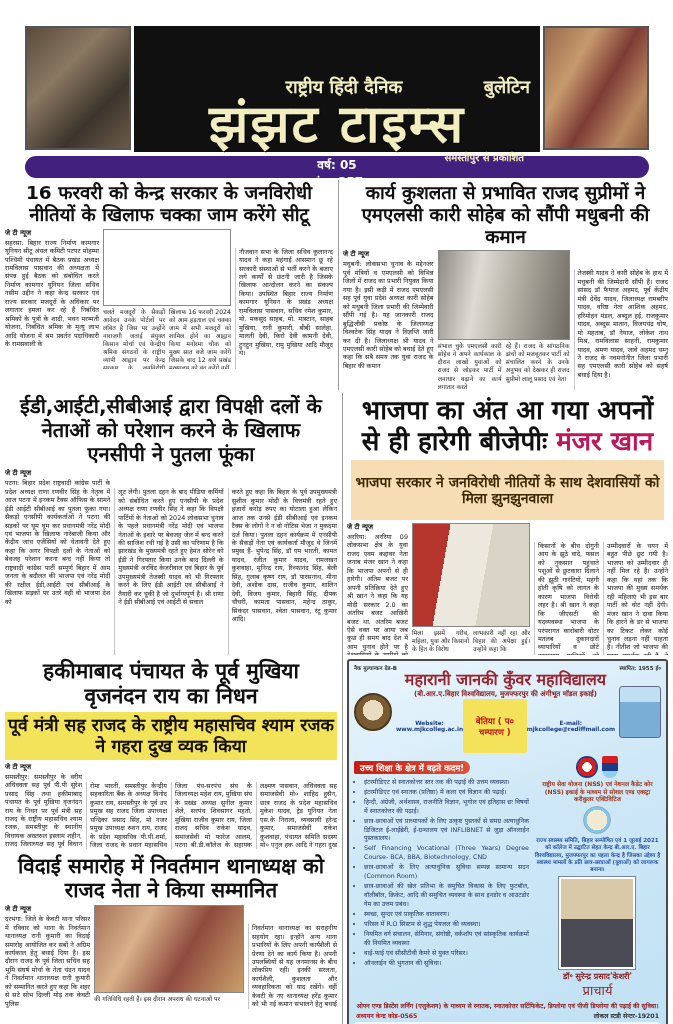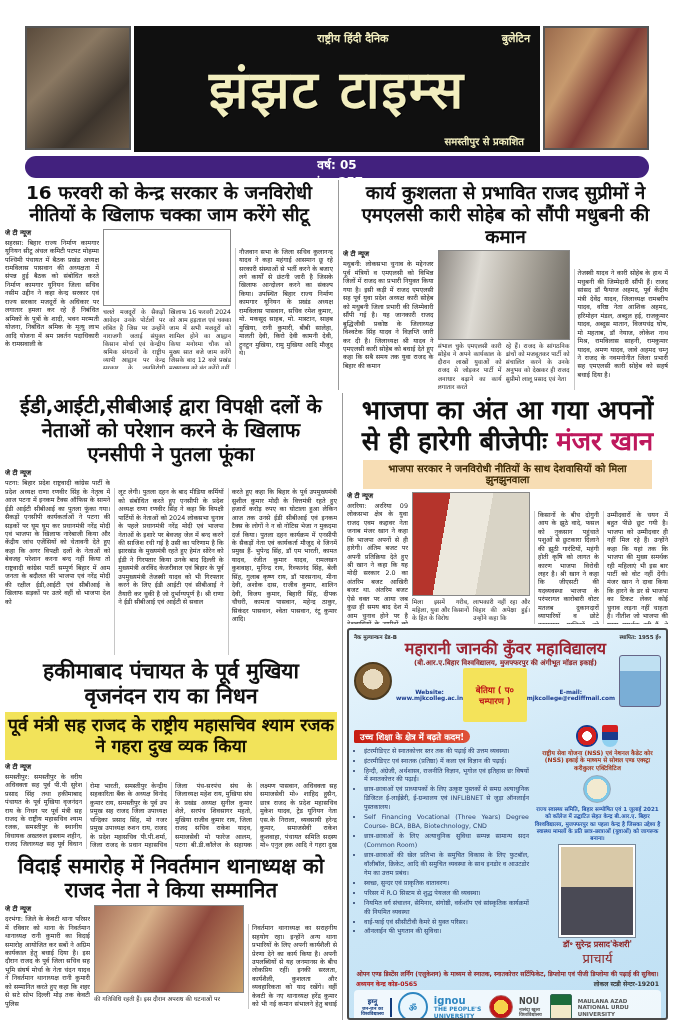--- a/index.html
+++ b/index.html
@@ -5,21 +5,21 @@
   html,body{margin:0;padding:0;background:#e8e8e8;}
   .page{position:relative;width:673px;height:1024px;margin:0 auto;background:#fff;
         font-family:"DejaVu Sans",sans-serif;color:#1a1a1a;overflow:hidden;}
   
   .mast-row{display:flex;gap:3px;margin:26px 24px 0 25px;height:126px;}
   .mast-photo{width:106px;height:124px;border:2px solid #555;box-sizing:border-box;flex:none;}
   .ph-crowd{background:linear-gradient(135deg,#5a4b3c 0%,#8a7862 35%,#3c342c 70%,#6b5b49 100%);}
   .ph-garland{background:linear-gradient(120deg,#9a6a4c 0%,#c79a6e 30%,#7e3b36 55%,#b98a62 80%,#8a5a40 100%);}
   .mast-black{flex:1;background:#101010;color:#f2eebf;display:flex;flex-direction:column;
               padding:4px 10px;box-sizing:border-box;}
-  .mast-top{display:flex;align-items:flex-start;font-size:11px;font-weight:bold;}
+  .mast-top{display:flex;align-items:flex-start;font-size:18px;font-weight:bold;margin-top:44px;}
   .mast-top .tag{flex:1;text-align:center;padding-left:60px;}
   .mast-title{flex:1;display:flex;align-items:center;justify-content:center;
               font-size:52px;font-weight:800;letter-spacing:2px;line-height:1;
               text-shadow:1px 1px 0 #000;}
   .mast-bottom{text-align:right;font-size:10px;font-weight:bold;padding-right:6px;}
   
   .datebar{display:flex;justify-content:space-between;align-items:center;
            margin:4px 24px 0 25px;height:22px;background:#42217e;border-radius:12px;
            color:#fff;font-size:12px;font-weight:bold;padding:0 26px;flex-direction:column;}
   
@@ -32,21 +32,21 @@
   .mid{flex:none;display:flex;flex-direction:column;gap:2px;}
   .aphoto{border:1px solid #888;box-sizing:border-box;}
   .cap2{display:flex;gap:4px;font-size:6.2px;line-height:1.3;text-align:justify;overflow:hidden;}
   .cap2 div{flex:1;overflow:hidden;}
   .row1{display:flex;gap:5px;}
   .row1 article:last-child{border-left:1px solid #999;padding-left:4px;}
   .row2{display:flex;gap:5px;margin-top:3px;}
   .colL{width:332px;flex:none;}
   .colR{flex:1;border-left:1px solid #999;padding-left:4px;overflow:hidden;}
   .sub-tan{background:#f7ddb4;color:#3d2a05;font-weight:800;text-align:center;
-           font-size:10px;padding:3px 2px;margin:3px 16px;line-height:1.15;}
+           font-size:14px;padding:14px 2px;margin:3px 4px;line-height:1.15;}
   .sub-yellow{background:#f2e35a;color:#151000;font-weight:800;text-align:center;
               font-size:17.5px;padding:3px 2px;margin:3px 0;line-height:1.2;}
   .accent-red{color:#be185d;text-align:right;}
   
   .ph-meeting{background:linear-gradient(#b23a33 0 20%,transparent 20%),
               linear-gradient(115deg,#c2a98c 0%,#98busted 0),linear-gradient(115deg,#c2a98c 0%,#9a8262 50%,#6b5b43 100%);}
   .ph-lalu{background:linear-gradient(100deg,#8f8a84 0%,#dedbd4 30%,#b7b2a8 55%,#6e6a62 100%);}
   .ph-manzar{background:linear-gradient(100deg,#b5342c 0 28%,#ece8dd 28% 60%,#d9d4c6 60%);}
   .ph-vidai{background:linear-gradient(120deg,#a8715a 0%,#d8b18a 30%,#8f4a3e 60%,#caa06a 100%);}
   .ph-queen{background:linear-gradient(#bfe0f2 0 30%,#7aaed6 30%);}

